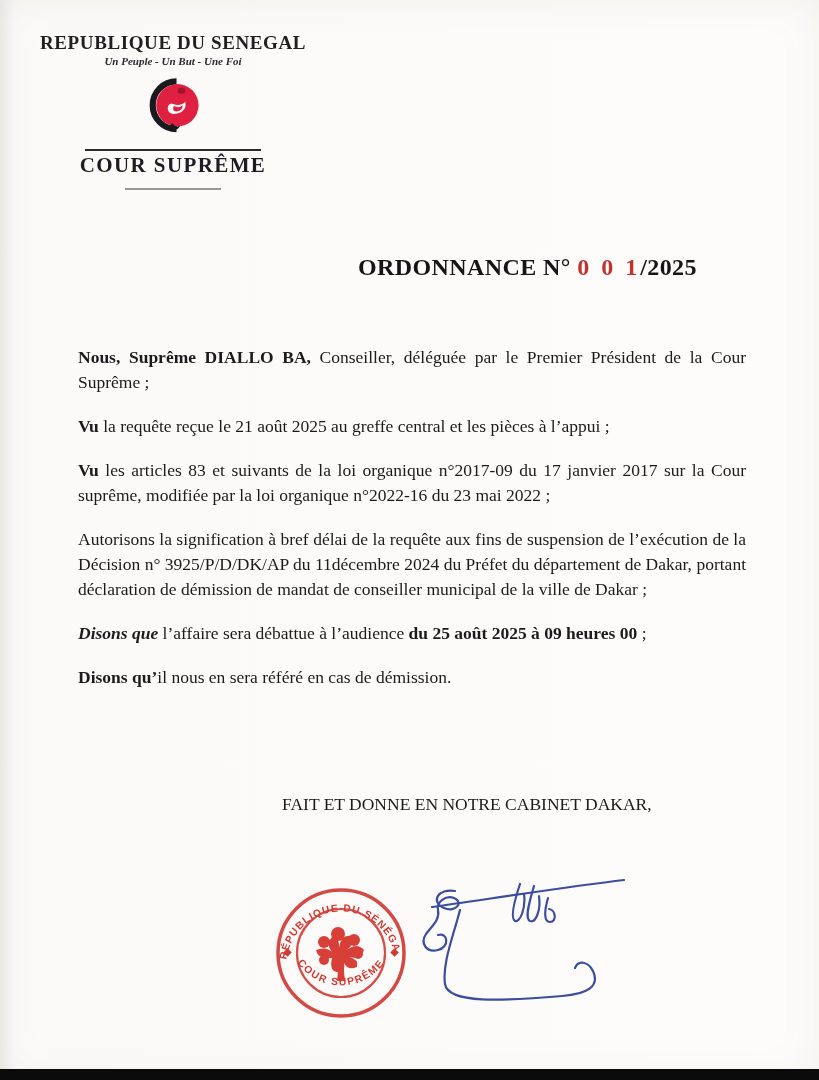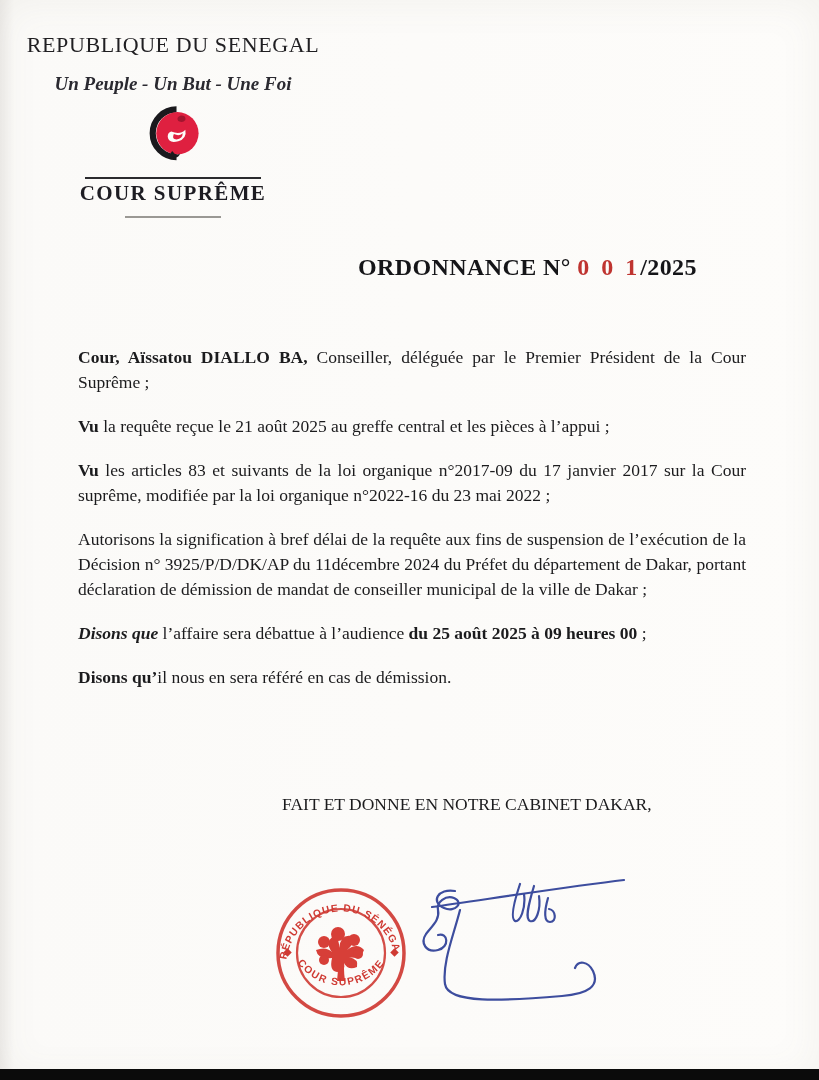--- a/index.html
+++ b/index.html
@@ -15,26 +15,26 @@
     background:linear-gradient(90deg,#efedeb 0px,#fbfaf8 14px,#fdfcfa 100%);
     box-shadow:inset 0 0 40px rgba(120,110,95,.08);
     color:#1c1c1c;
   }
   
   .letterhead{
     position:absolute;left:58px;top:32px;width:230px;
     display:flex;flex-direction:column;align-items:center;
   }
   .country{
-    font-weight:normal;font-size:22px;letter-spacing:.6px;
+    font-weight:bold;font-size:19px;letter-spacing:.6px;
     white-space:nowrap;color:#201f22;
   }
   .motto{
-    font-weight:bold;font-style:italic;font-size:19px;
-    margin-top:15px;color:#2a2930;white-space:nowrap;
+    font-weight:bold;font-style:italic;font-size:11px;
+    margin-top:1px;color:#2a2930;white-space:nowrap;
   }
   .logo{margin-top:10px;width:62px;height:60px;}
   .rule-top{
     width:176px;height:2px;background:#2b2b2e;margin-top:12px;
   }
   .institution{
     font-weight:bold;font-size:21px;letter-spacing:1.4px;
     margin-top:2px;color:#1d1c22;white-space:nowrap;
   }
   .rule-bottom{
@@ -87,21 +87,21 @@
     <div class="rule-top"></div>
     <div class="institution">COUR SUPRÊME</div>
     <div class="rule-bottom"></div>
   </div>
 
   <div class="doc-title">
     <span>ORDONNANCE N°</span><span> </span><span class="num-red" style="color:#bf3430;">0 0 1</span><span>/2025</span>
   </div>
 
   <div class="body-text">
-    <p><span style="font-weight: bold;">Cour, Aïssatou DIALLO BA,</span><span> Conseiller, déléguée par le Premier Président de la Cour Suprême ;</span></p>
+    <p><span style="font-weight: bold;">Nous, Suprême DIALLO BA,</span><span> Conseiller, déléguée par le Premier Président de la Cour Suprême ;</span></p>
     <p><span style="font-weight: bold;">Vu</span><span> la requête reçue le 21 août 2025 au greffe central et les pièces à l’appui ;</span></p>
     <p><span style="font-weight: bold;">Vu</span><span> les articles 83 et suivants de la loi organique n°2017-09 du 17 janvier 2017 sur la Cour suprême, modifiée par la loi organique n°2022-16 du 23 mai 2022 ;</span></p>
     <p><span style="font-weight: normal; margin-top: 44px;">Autorisons</span><span> la signification à bref délai de la requête aux fins de suspension de l’exécution de la Décision n° 3925/P/D/DK/AP du 11décembre 2024 du Préfet du département de Dakar, portant déclaration de démission de mandat de conseiller municipal de la ville de Dakar ;</span></p>
     <p><span style="font-weight: bold; font-style: italic;">Disons que</span><span> l’affaire sera débattue à l’audience </span><span style="font-weight: bold;">du 25 août 2025 à 09 heures 00</span><span> ;</span></p>
     <p><span style="font-weight: bold;">Disons qu’</span><span>il nous en sera référé en cas de démission.</span></p>
   </div>
 
   <div class="closing">
     <div>FAIT ET DONNE EN NOTRE CABINET DAKAR,</div>
   </div>

